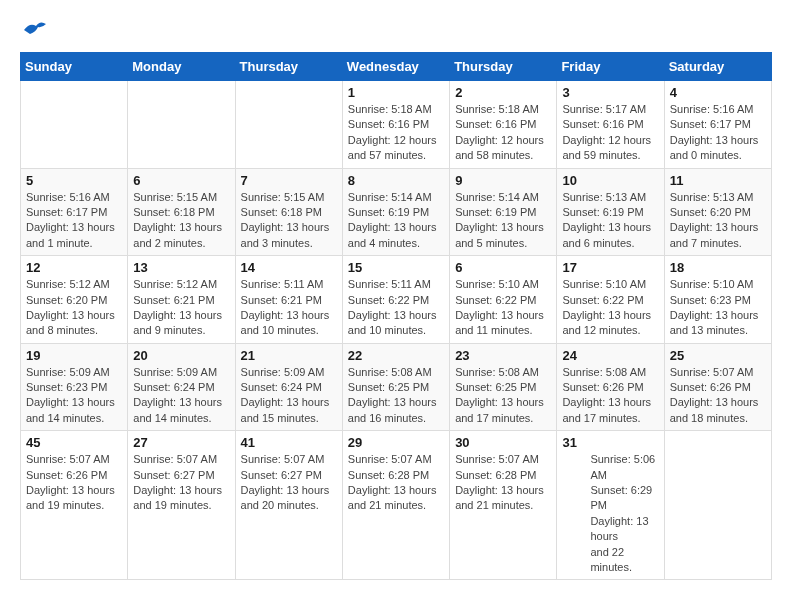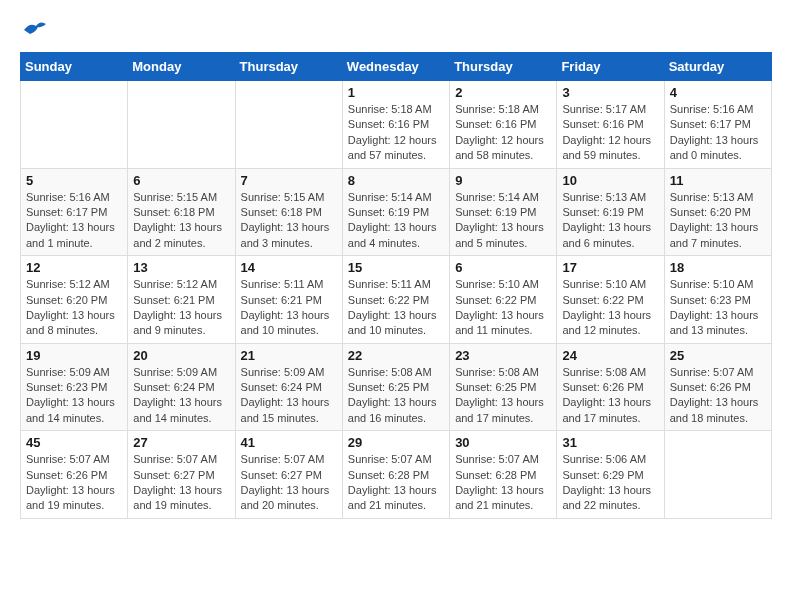--- a/index.html
+++ b/index.html
@@ -326,21 +326,21 @@
         </td>
         <td>
           <span class="day-number">30</span>
           <div class="day-info" style="white-space: pre-line;">Sunrise: 5:07 AM
 Sunset: 6:28 PM
 Daylight: 13 hours
 and 21 minutes.</div>
         </td>
         <td>
           <span class="day-number">31</span>
-          <div class="day-info" style="white-space: pre-line;">Sunrise: 5:06 AM
+          <div class="day-info" style="white-space: pre-line; margin-left: 28px;">Sunrise: 5:06 AM
 Sunset: 6:29 PM
 Daylight: 13 hours
 and 22 minutes.</div>
         </td>
         <td class="empty-cell"></td>
       </tr>
     </tbody>
 </table>
 
 </body></html>

